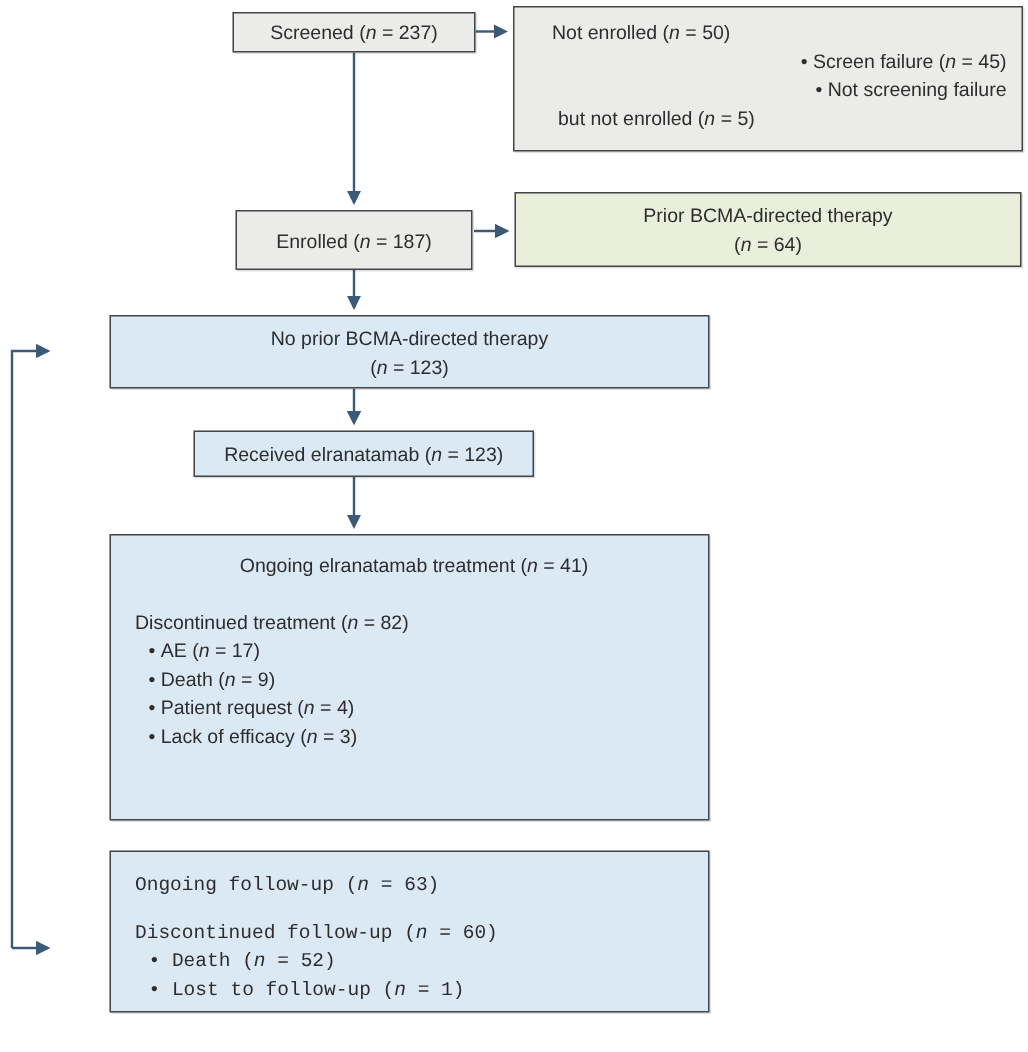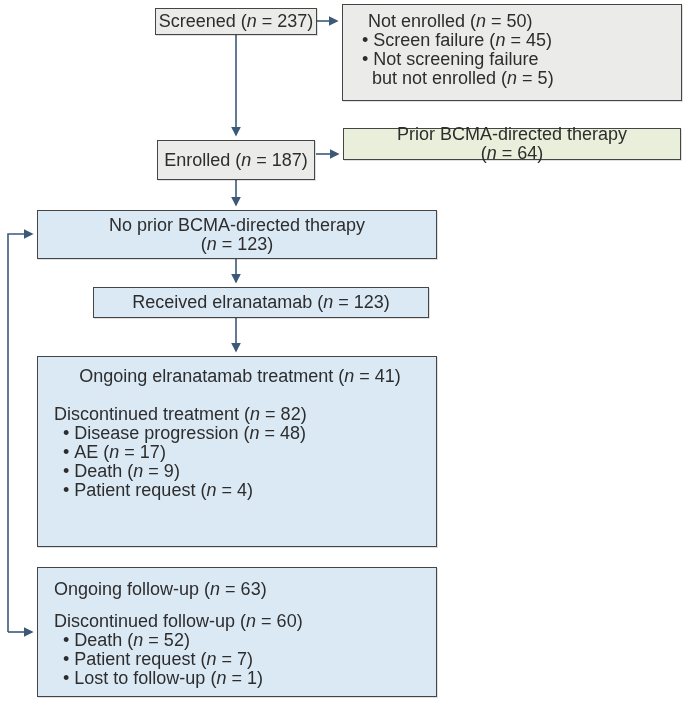--- a/index.html
+++ b/index.html
@@ -3,36 +3,36 @@
 <meta charset="utf-8">
 <style>
   :root{
     --gray-fill:#ebebe9; --green-fill:#e9efda; --blue-fill:#dbe9f5;
     --border:#454545; --arrow:#3c5a77; --text:#2d2d2d; --bg:#ffffff;
   }
   html,body{margin:0;padding:0;background:var(--bg);}
   #canvas{
     position:relative; width:685px; height:701px; background:var(--bg);
     font-family:"Liberation Sans","DejaVu Sans",sans-serif;
-    color:var(--text); font-size:18px; line-height:19px;
+    color:var(--text); font-size:13px; line-height:19px;
   }
   .box{
     position:absolute; box-sizing:border-box;
     border:1.5px solid var(--border);
     box-shadow:1px 1px 0 rgba(0,0,0,0.12);
   }
   .gray{background:var(--gray-fill);}
   .green{background:var(--green-fill);}
-  .blue{background:var(--blue-fill);}
+  .blue{background:var(--blue-fill);margin-left:36px;}
   .center{display:flex; flex-direction:column; align-items:center; justify-content:center; text-align:center;}
   .line{white-space:pre-wrap;}
   i{font-style:italic;}
   
   .box-notenr{padding:7px 10px 0 25px;}
-  .box-notenr .bullet{margin-left:-6px;}
+  .box-notenr .bullet{margin-left:-6px;text-align:right;}
   .box-notenr .cont{padding-left:4px;}
   
   .listbox{padding:10px 10px 12px 16px;}
   .listbox .bullet{padding-left:9px;}
   .bullet::before{content:"\2022\00a0";}
   .ongoing-centered{text-align:center; margin-bottom:19px;}
   .ongoing-left{margin-bottom:13px;}
   svg.arrows{position:absolute; left:0; top:0; pointer-events:none;}
 </style>
 </head>
@@ -66,44 +66,43 @@
     <div class="line">Not enrolled (<i>n</i> = 50)</div>
     <div class="line bullet">Screen failure (<i>n</i> = 45)</div>
     <div class="line bullet">Not screening failure</div>
     <div class="line cont">but not enrolled (<i>n</i> = 5)</div>
   </div>
 
   <div class="box gray center" style="left:157px; top:140px; width:158px; height:40px;">
     <div class="line">Enrolled (<i>n</i> = 187)</div>
   </div>
 
-  <div class="box green center" style="left:343px; top:128px; width:338px; height:32px;">
+  <div class="box green center" style="left:343px; top:128px; width:338px; height:50px;">
     <div class="line">Prior BCMA-directed therapy</div>
     <div class="line">(<i>n</i> = 64)</div>
   </div>
 
   <div class="box blue center" style="left:37px; top:210px; width:400px; height:49px;">
     <div class="line">No prior BCMA-directed therapy</div>
     <div class="line">(<i>n</i> = 123)</div>
   </div>
 
-  <div class="box blue center" style="left:93px; top:287px; width:336px; height:31px;">
+  <div class="box blue center" style="left:93px; top:287px; width:227px; height:31px;">
     <div class="line">Received elranatamab (<i>n</i> = 123)</div>
   </div>
 
   <div class="box blue listbox" style="left:37px; top:356px; width:400px; height:191px;">
     <div class="line ongoing-centered">Ongoing elranatamab treatment (<i>n</i> = 41)</div>
     <div class="line">Discontinued treatment (<i>n</i> = 82)</div>
-    <div class="line bullet">Disease progression (<i>n</i> = 48)</div>
     <div class="line bullet">AE (<i>n</i> = 17)</div>
     <div class="line bullet">Death (<i>n</i> = 9)</div>
     <div class="line bullet">Patient request (<i>n</i> = 4)</div>
+    <div class="line bullet">Lack of efficacy (<i>n</i> = 3)</div>
   </div>
 
-  <div class="box blue listbox" style="left:37px; top:567px; width:400px; height:130px; padding-top:12px;">
+  <div class="box blue listbox" style="left:37px; top:567px; width:400px; height:108px; padding-top:12px;font-family:Liberation Mono, monospace;">
     <div class="line ongoing-left">Ongoing follow-up (<i>n</i> = 63)</div>
     <div class="line">Discontinued follow-up (<i>n</i> = 60)</div>
     <div class="line bullet">Death (<i>n</i> = 52)</div>
-    <div class="line bullet">Patient request (<i>n</i> = 7)</div>
     <div class="line bullet">Lost to follow-up (<i>n</i> = 1)</div>
   </div>
 
 </div>
 
 </body></html>

